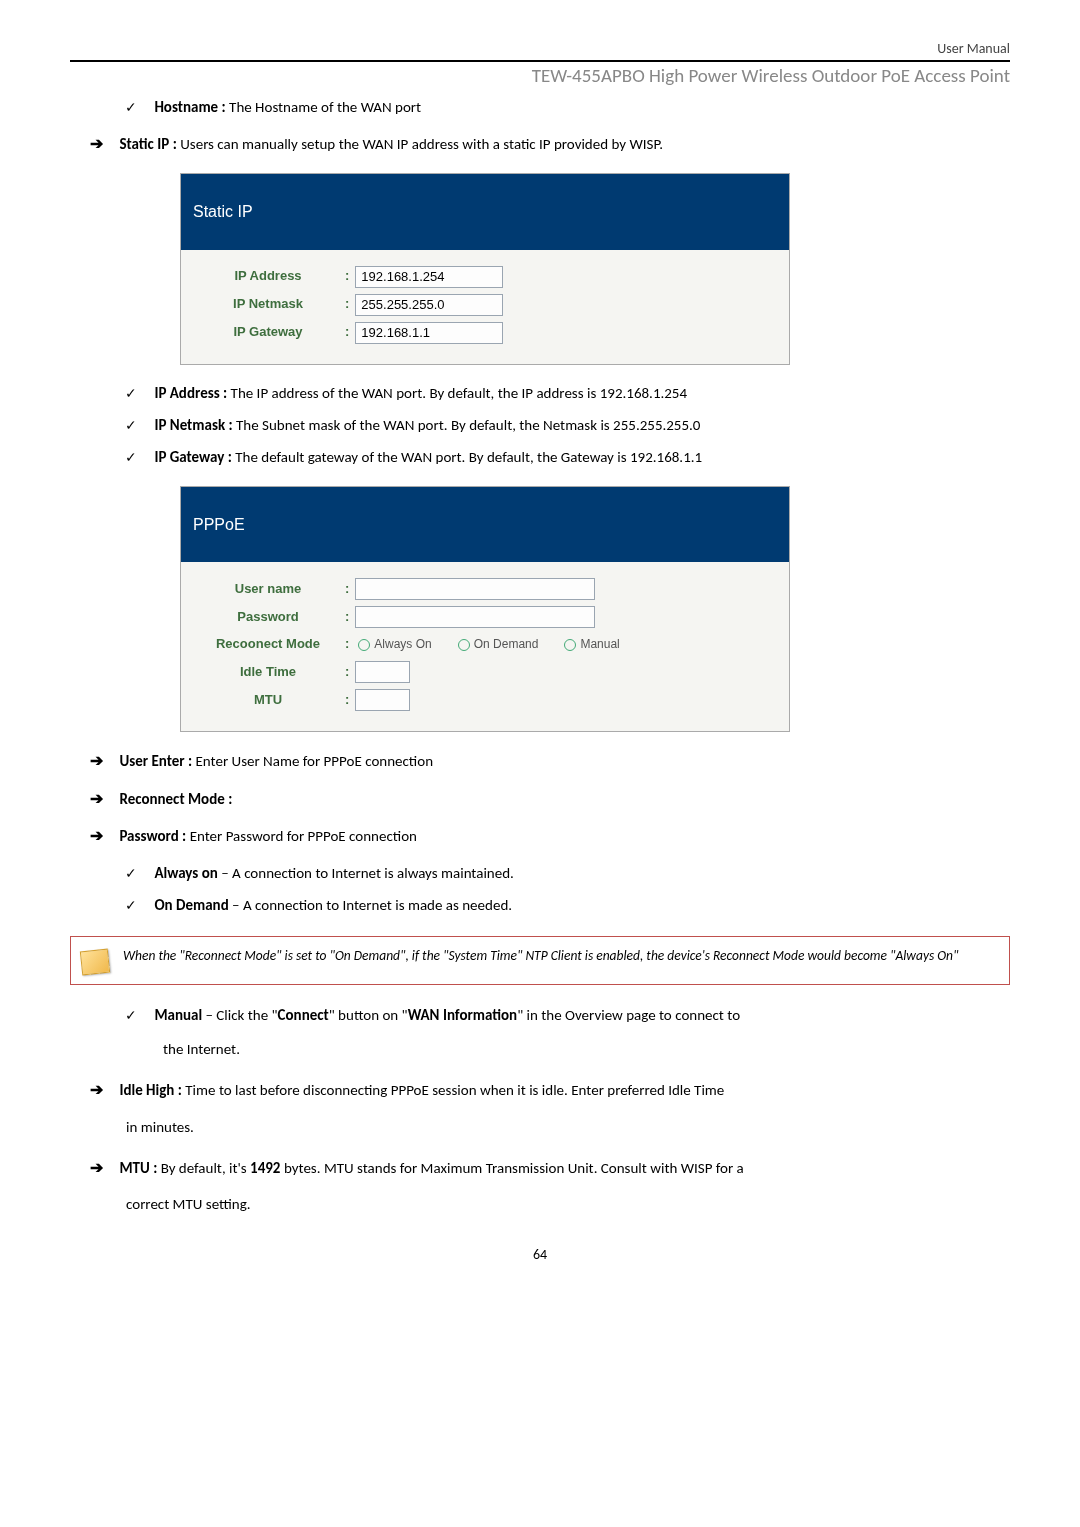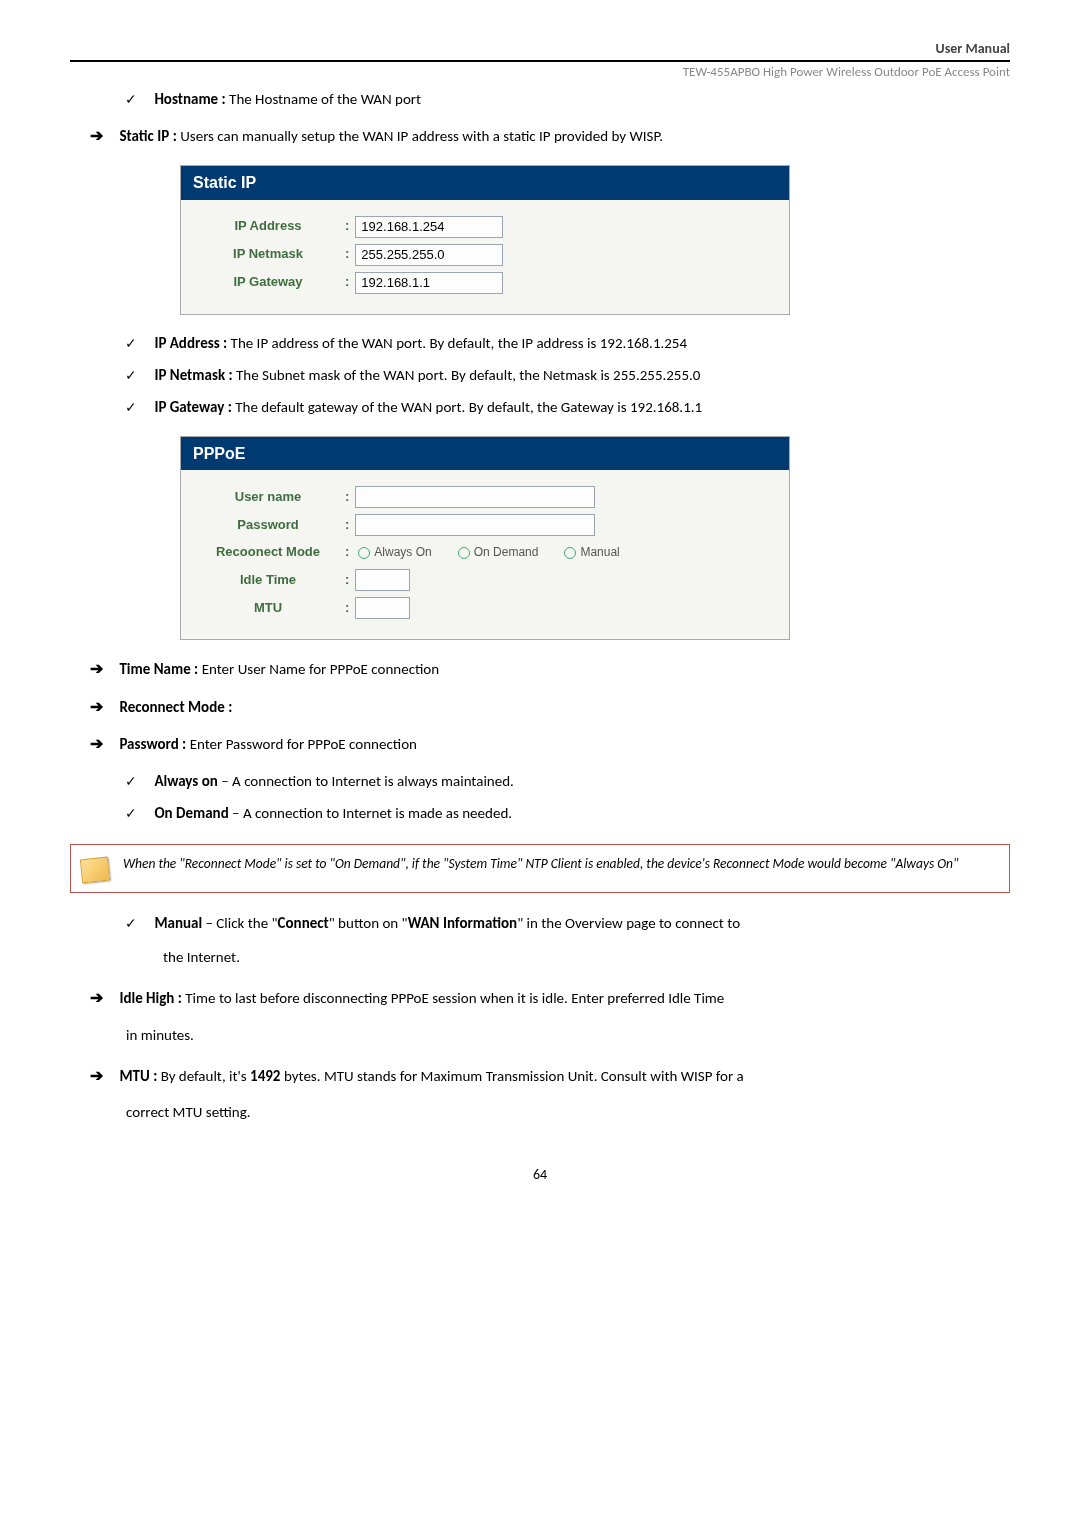--- a/index.html
+++ b/index.html
@@ -8,52 +8,52 @@
     font-size: 15px;
     color: #000;
     background: #fff;
     width: 1080px;
     margin: 0 auto;
     padding: 40px 70px 30px 70px;
     position: relative;
   }
   .header-right {
     text-align: right;
-    font-weight: bold;
+    font-weight: normal;
     color: #444;
     font-size: 14px;
     margin-bottom: 3px;
   }
   .divider {
     border-top: 2px solid #000;
     margin-bottom: 2px;
   }
   .subheader {
     text-align: right;
     color: #888;
-    font-size: 13px;
+    font-size: 19px;
     margin-bottom: 8px;
   }
   .content { line-height: 1.6; }
   .arrow-item { margin: 12px 0 12px 20px; }
   .arrow-item .arrow { font-weight: bold; margin-right: 10px; font-size: 16px; display: inline-block; width: 16px; }
   .check-item { margin: 8px 0 8px 55px; }
   .check-item .check { margin-right: 12px; font-size: 14px; display: inline-block; width: 14px; }
   .bold { font-weight: bold; }
   .panel {
     margin: 16px 0 16px 110px;
     width: 610px;
     border: 1px solid #aaa;
     background: #f5f5f2;
   }
   .panel-header {
     background: #003a71;
     color: #fff;
-    font-weight: bold;
-    padding: 4px 12px;
+    font-weight: normal;
+    padding: 25px 12px;
     font-size: 16px;
     font-family: Arial, sans-serif;
   }
   .panel-body { padding: 10px 14px 14px 14px; }
   .form-row {
     display: flex;
     align-items: center;
     margin: 6px 0;
     font-family: Arial, sans-serif;
     font-size: 13px;
@@ -95,21 +95,21 @@
   }
   .note-icon {
     width: 28px; height: 24px;
     background: linear-gradient(135deg, #ffe29a 0%, #f0b84b 100%);
     border: 1px solid #d4a030;
     transform: rotate(-6deg);
     box-shadow: 1px 1px 2px rgba(0,0,0,0.3);
     flex-shrink: 0;
     margin-top: 3px;
   }
-  .page-num { text-align: center; margin-top: 40px; font-size: 14px; }
+  .page-num { text-align: center; margin-top: 28px; font-size: 14px; }
   .indent-continue { margin-left: 93px; margin-top: 10px; }
   .arrow-continue { margin-left: 56px; }
 </style>
 </head>
 <body>
 
 <div class="header-right">User Manual</div>
 <div class="divider"></div>
 <div class="subheader">TEW-455APBO High Power Wireless Outdoor PoE Access Point</div>
 
@@ -199,21 +199,21 @@
       <div class="form-row">
         <span class="form-label">MTU</span>
         <span class="colon">:</span>
         <input class="form-input input-small" style="">
       </div>
     </div>
   </div>
 
   <div class="arrow-item">
     <span class="arrow">➔</span>
-    <span class="bold">Time Name :</span><span> Enter User Name for PPPoE connection</span>
+    <span class="bold">User Enter :</span><span> Enter User Name for PPPoE connection</span>
   </div>
   <div class="arrow-item">
     <span class="arrow">➔</span>
     <span class="bold">Reconnect Mode :</span>
   </div>
   <div class="arrow-item">
     <span class="arrow">➔</span>
     <span class="bold">Password :</span><span> Enter Password for PPPoE connection</span>
   </div>
 

